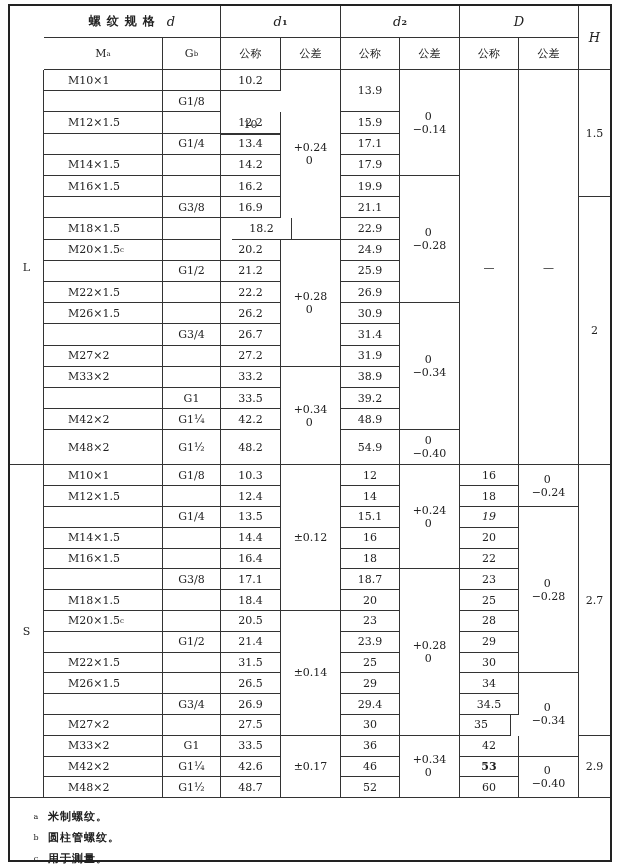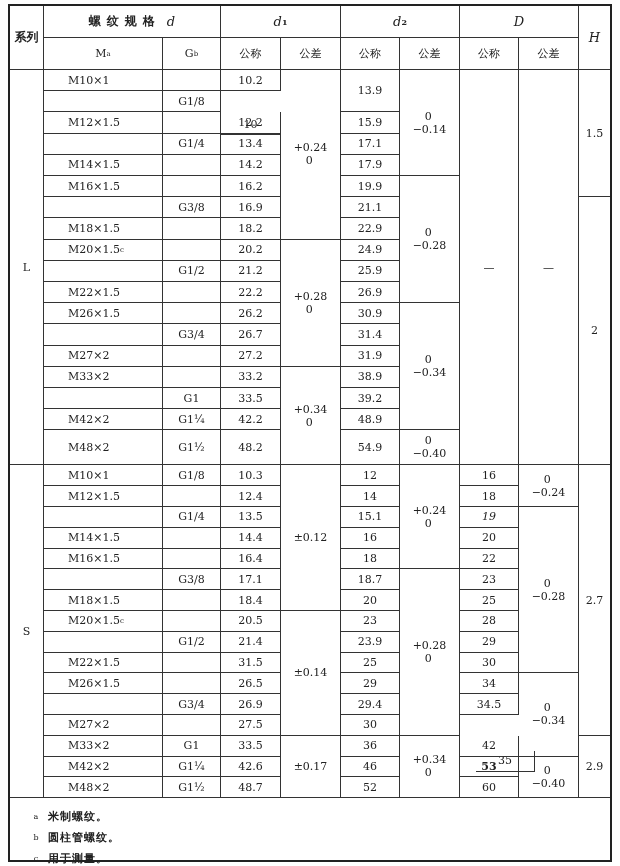--- a/index.html
+++ b/index.html
@@ -17,21 +17,20 @@
   sub{font-size:8px;vertical-align:sub;line-height:0;}
   .fn{position:absolute;left:0;right:0;font-size:11px;display:flex;align-items:center;}
   .fn .mk{width:24px;text-align:center;font-size:8px;margin-left:14px;}
   .fn .tx{font-weight:bold;letter-spacing:1px;}
 </style>
 </head>
 <body>
 
 <div id="tbl">
 
-  <div class="c hdr" style="left:0;top:0;width:34px;height:64px;">系列</div>
   <div class="c hdr" style="left:34px;top:0;width:177px;height:32px;">
     <span style="letter-spacing:6px;">螺纹规格</span>
     <span class="it" style="margin-left:6px;">d</span>
   </div>
   <div class="c hdr" style="left:211px;top:0;width:120px;height:32px;">
     <span class="it">d</span>
       <sub>1</sub>
   </div>
   <div class="c hdr" style="left:331px;top:0;width:119px;height:32px;">
     <span class="it">d</span>
@@ -93,21 +92,21 @@
       <div class="c" style="left: 211px; top: 170px; width: 60px; height: 21.2px;">16.2</div>
       <div class="c left" style="left: 34px; top: 191.2px; width: 119px; height: 21.2px;">
         <span></span>
       </div>
       <div class="c" style="left: 153px; top: 191.2px; width: 58px; height: 21.2px;">G3/8</div>
       <div class="c" style="left: 211px; top: 191.2px; width: 60px; height: 21.2px;">16.9</div>
       <div class="c left" style="left: 34px; top: 212.4px; width: 119px; height: 21.2px;">
         <span>M18×1.5</span>
       </div>
       <div class="c" style="left: 153px; top: 212.4px; width: 58px; height: 21.2px;"></div>
-      <div class="c" style="left: 211px; top: 212.4px; width: 60px; height: 21.2px;">18.2</div>
+      <div class="c" style="left: 222px; top: 212.4px; width: 60px; height: 21.2px;">18.2</div>
       <div class="c left" style="left: 34px; top: 233.6px; width: 119px; height: 21.2px;">
         <span>M20×1.5</span>
         <sup>c</sup>
       </div>
       <div class="c" style="left: 153px; top: 233.6px; width: 58px; height: 21.2px;"></div>
       <div class="c" style="left: 211px; top: 233.6px; width: 60px; height: 21.2px;">20.2</div>
       <div class="c left" style="left: 34px; top: 254.8px; width: 119px; height: 21.2px;">
         <span></span>
       </div>
       <div class="c" style="left: 153px; top: 254.8px; width: 58px; height: 21.2px;">G1/2</div>
@@ -300,21 +299,21 @@
       <div class="c" style="left: 153px; top: 688.18px; width: 58px; height: 20.8px;">G3/4</div>
       <div class="c" style="left: 211px; top: 688.18px; width: 60px; height: 20.8px;">26.9</div>
       <div class="c" style="left: 331px; top: 688.18px; width: 59px; height: 20.8px;">29.4</div>
       <div class="c" style="left: 450px; top: 688.18px; width: 59px; height: 20.8px;">34.5</div>
       <div class="c left" style="left: 34px; top: 708.98px; width: 119px; height: 20.8px;">
         <span>M27×2</span>
       </div>
       <div class="c" style="left: 153px; top: 708.98px; width: 58px; height: 20.8px;"></div>
       <div class="c" style="left: 211px; top: 708.98px; width: 60px; height: 20.8px;">27.5</div>
       <div class="c" style="left: 331px; top: 708.98px; width: 59px; height: 20.8px;">30</div>
-      <div class="c" style="left: 466px; top: 708.98px; width: 59px; height: 20.8px; margin-top: 36px;">35</div>
+      <div class="c" style="left: 442px; top: 708.98px; width: 59px; height: 20.8px;">35</div>
       <div class="c left" style="left: 34px; top: 729.78px; width: 119px; height: 20.8px;">
         <span>M33×2</span>
       </div>
       <div class="c" style="left: 153px; top: 729.78px; width: 58px; height: 20.8px;">G1</div>
       <div class="c" style="left: 211px; top: 729.78px; width: 60px; height: 20.8px;">33.5</div>
       <div class="c" style="left: 331px; top: 729.78px; width: 59px; height: 20.8px;">36</div>
       <div class="c" style="left: 450px; top: 729.78px; width: 59px; height: 20.8px;">42</div>
       <div class="c left" style="left: 34px; top: 750.58px; width: 119px; height: 20.8px;">
         <span>M42×2</span>
       </div>

